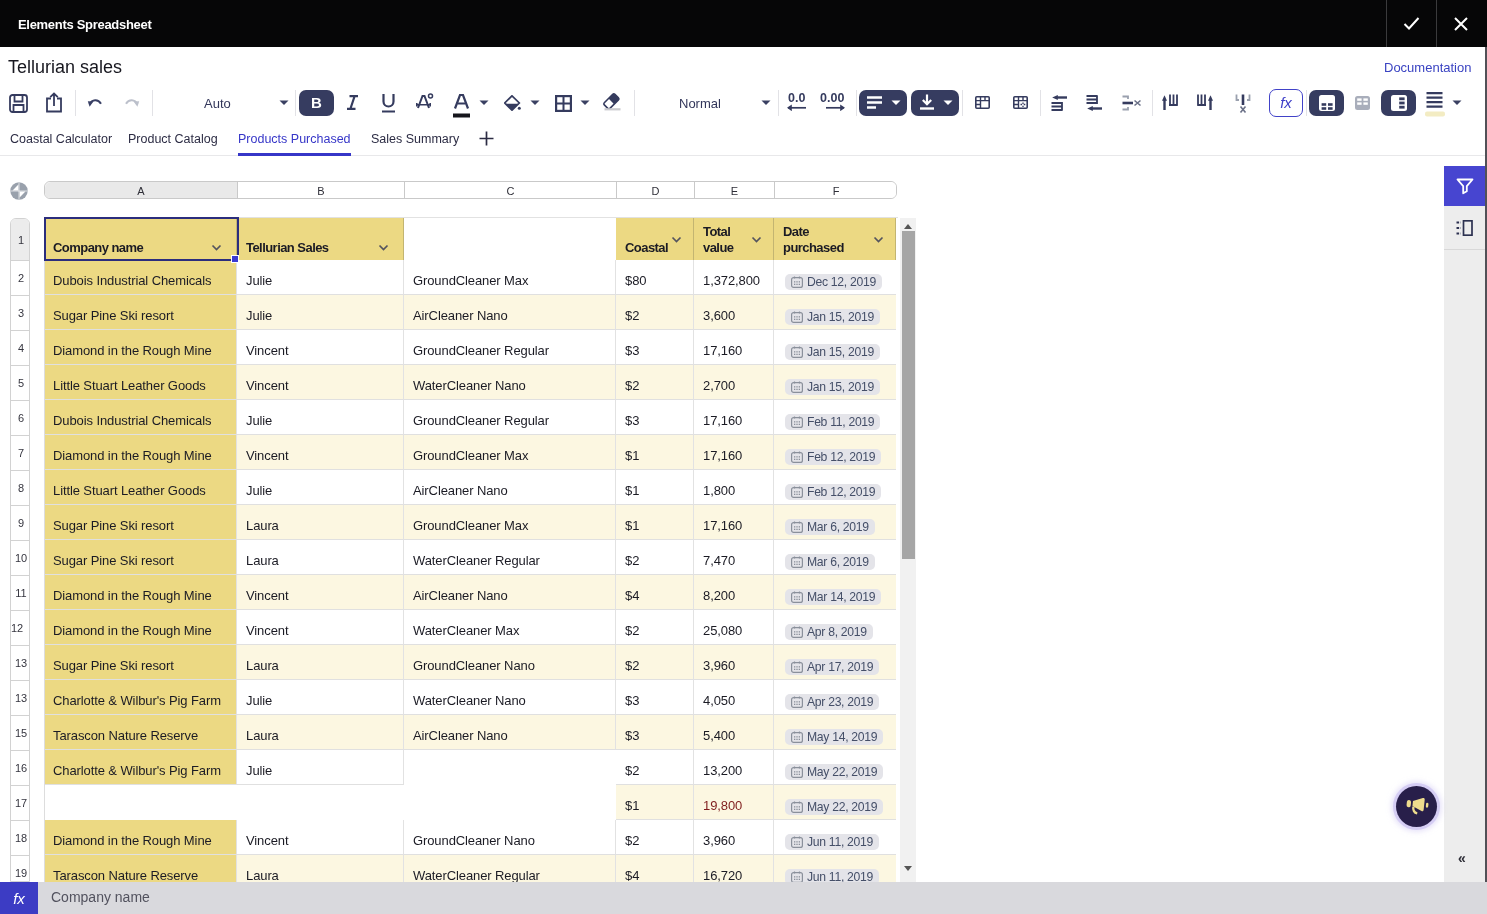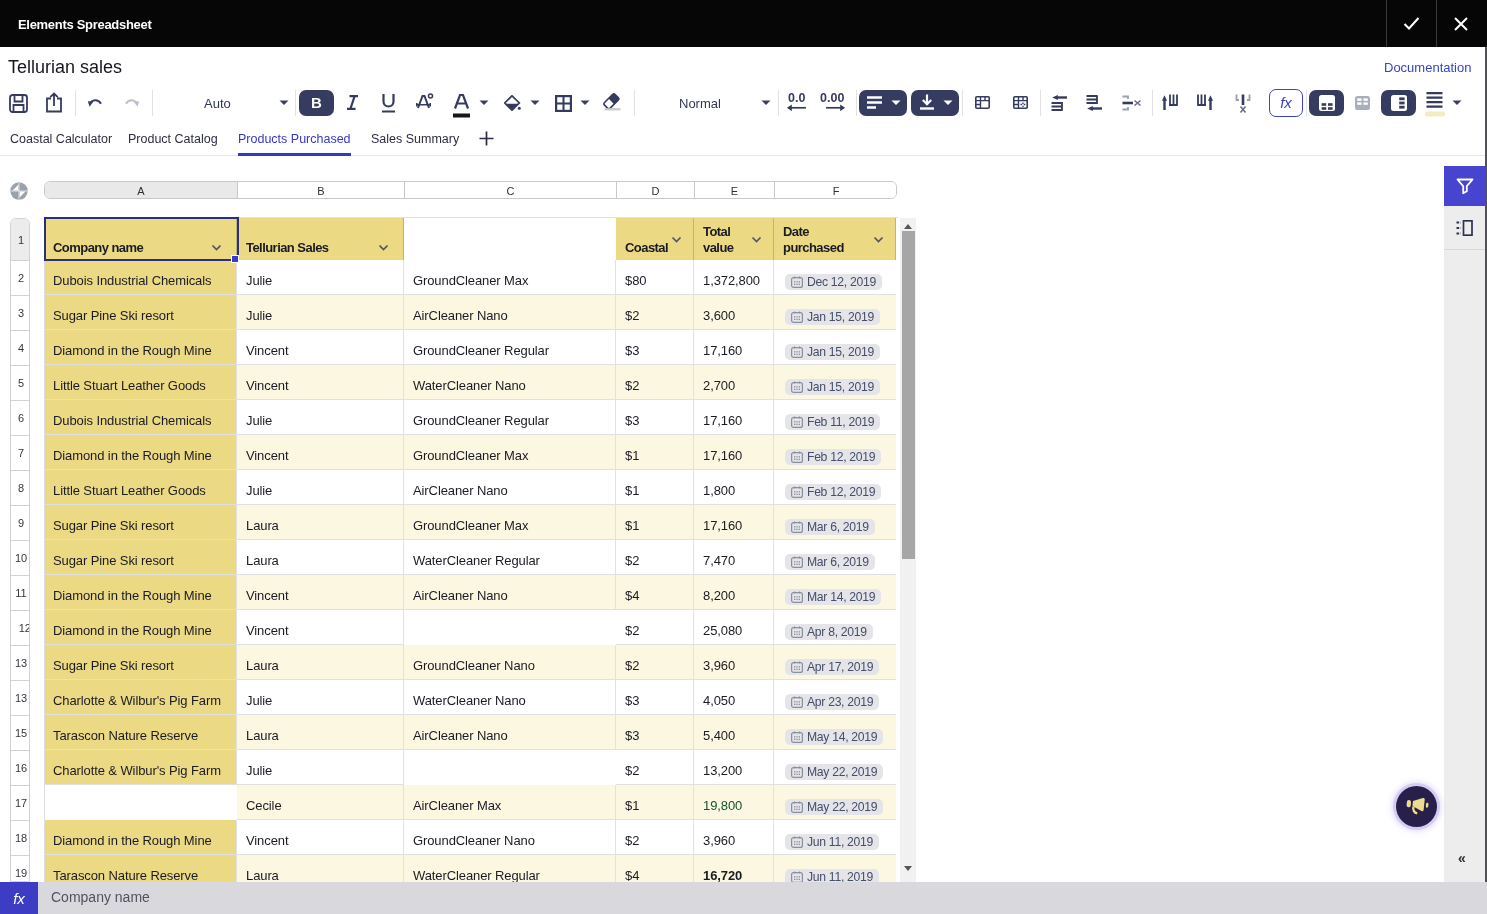--- a/index.html
+++ b/index.html
@@ -303,21 +303,21 @@
     <div class="abs" style="left:0;top:42.0px;width:20px;height:35.0px;background:#fff;border-bottom:1px solid #d2d2d2;line-height:35px;text-align:center;font-size:11px;color:#35353f;">2</div>
     <div class="abs" style="left:0;top:77.0px;width:20px;height:35.0px;background:#fff;border-bottom:1px solid #d2d2d2;line-height:35px;text-align:center;font-size:11px;color:#35353f;">3</div>
     <div class="abs" style="left:0;top:112.0px;width:20px;height:35.0px;background:#fff;border-bottom:1px solid #d2d2d2;line-height:35px;text-align:center;font-size:11px;color:#35353f;">4</div>
     <div class="abs" style="left:0;top:147.0px;width:20px;height:35.0px;background:#fff;border-bottom:1px solid #d2d2d2;line-height:35px;text-align:center;font-size:11px;color:#35353f;">5</div>
     <div class="abs" style="left:0;top:182.0px;width:20px;height:35.0px;background:#fff;border-bottom:1px solid #d2d2d2;line-height:35px;text-align:center;font-size:11px;color:#35353f;">6</div>
     <div class="abs" style="left:0;top:217.0px;width:20px;height:35.0px;background:#fff;border-bottom:1px solid #d2d2d2;line-height:35px;text-align:center;font-size:11px;color:#35353f;">7</div>
     <div class="abs" style="left:0;top:252.0px;width:20px;height:35.0px;background:#fff;border-bottom:1px solid #d2d2d2;line-height:35px;text-align:center;font-size:11px;color:#35353f;">8</div>
     <div class="abs" style="left:0;top:287.0px;width:20px;height:35.0px;background:#fff;border-bottom:1px solid #d2d2d2;line-height:35px;text-align:center;font-size:11px;color:#35353f;">9</div>
     <div class="abs" style="left:0;top:322.0px;width:20px;height:35.0px;background:#fff;border-bottom:1px solid #d2d2d2;line-height:35px;text-align:center;font-size:11px;color:#35353f;">10</div>
     <div class="abs" style="left:0;top:357.0px;width:20px;height:35.0px;background:#fff;border-bottom:1px solid #d2d2d2;line-height:35px;text-align:center;font-size:11px;color:#35353f;">11</div>
-    <div class="abs" style="left:0;top:392.0px;width:20px;height:35.0px;background:#fff;border-bottom:1px solid #d2d2d2;line-height:35px;text-align:right;font-size:11px;color:#35353f;">12</div>
+    <div class="abs" style="left:0;top:392.0px;width:20px;height:35.0px;background:#fff;border-bottom:1px solid #d2d2d2;line-height:35px;text-align:left;font-size:11px;color:#35353f;">12</div>
     <div class="abs" style="left:0;top:427.0px;width:20px;height:35.0px;background:#fff;border-bottom:1px solid #d2d2d2;line-height:35px;text-align:center;font-size:11px;color:#35353f;">13</div>
     <div class="abs" style="left:0;top:462.0px;width:20px;height:35.0px;background:#fff;border-bottom:1px solid #d2d2d2;line-height:35px;text-align:center;font-size:11px;color:#35353f;">13</div>
     <div class="abs" style="left:0;top:497.0px;width:20px;height:35.0px;background:#fff;border-bottom:1px solid #d2d2d2;line-height:35px;text-align:center;font-size:11px;color:#35353f;">15</div>
     <div class="abs" style="left:0;top:532.0px;width:20px;height:35.0px;background:#fff;border-bottom:1px solid #d2d2d2;line-height:35px;text-align:center;font-size:11px;color:#35353f;">16</div>
     <div class="abs" style="left:0;top:567.0px;width:20px;height:35.0px;background:#fff;border-bottom:1px solid #d2d2d2;line-height:35px;text-align:center;font-size:11px;color:#35353f;">17</div>
     <div class="abs" style="left:0;top:602.0px;width:20px;height:35.0px;background:#fff;border-bottom:1px solid #d2d2d2;line-height:35px;text-align:center;font-size:11px;color:#35353f;">18</div>
     <div class="abs" style="left:0;top:637.0px;width:20px;height:35.0px;background:#fff;border-bottom:1px solid #d2d2d2;line-height:35px;text-align:center;font-size:11px;color:#35353f;">19</div>
   </div>
 <div class="abs" style="left:44px;top:218px;width:854px;height:664px;overflow:hidden;">
     <div class="abs" style="left:0;top:0;width:852px;height:42.4px;">
@@ -672,20 +672,23 @@
           </svg>Mar 14, 2019</span>
       </div>
     </div>
     <div class="abs" style="left:0;top:392.0px;width:852px;height:35.0px;">
       <div class="abs" style="left:0px;top:0;width:193px;height:35.0px;background:#ecd983;border-right:1px solid #e2e2e2;border-bottom:1px solid #e0e0e0;display:flex;align-items:center;padding:6px 6px 0 9px;font-size:13px;letter-spacing:-0.1px;color:#1b1b24;">
         <span style="white-space:nowrap;">Diamond in the Rough Mine</span>
       </div>
       <div class="abs" style="left:193px;top:0;width:167px;height:35.0px;background:#fff;border-right:1px solid #e2e2e2;border-bottom:1px solid #e0e0e0;display:flex;align-items:center;padding:6px 6px 0 9px;font-size:13px;letter-spacing:-0.1px;color:#1b1b24;">
         <span style="white-space:nowrap;">Vincent</span>
       </div>
+      <div class="abs" style="left:360px;top:0;width:212px;height:35.0px;background:#fff;border-right:1px solid #e2e2e2;border-bottom:1px solid #e0e0e0;display:flex;align-items:center;padding:6px 6px 0 9px;font-size:13px;letter-spacing:-0.1px;color:#1b1b24;">
+        <span style="white-space:nowrap;">WaterCleaner Max</span>
+      </div>
       <div class="abs" style="left:572px;top:0;width:78px;height:35.0px;background:#fff;border-right:1px solid #e2e2e2;border-bottom:1px solid #e0e0e0;display:flex;align-items:center;padding:6px 6px 0 9px;font-size:13px;letter-spacing:-0.1px;color:#1b1b24;">
         <span style="white-space:nowrap;">$2</span>
       </div>
       <div class="abs" style="left:650px;top:0;width:80px;height:35.0px;background:#fff;border-right:1px solid #e2e2e2;border-bottom:1px solid #e0e0e0;display:flex;align-items:center;padding:6px 6px 0 9px;font-size:13px;letter-spacing:-0.1px;color:#1b1b24;">
         <span style="white-space:nowrap;">25,080</span>
       </div>
       <div class="abs" style="left:730px;top:0;width:122px;height:35.0px;background:#fff;border-bottom:1px solid #e0e0e0;display:flex;align-items:center;padding:6px 6px 0 11px;">
         <span style="display:inline-flex;align-items:center;background:#e4e4e9;border-radius:5px;height:16px;margin-top:3px;padding:0 6px;font-size:12.2px;letter-spacing:-0.3px;color:#454f68;white-space:nowrap;"><svg width="12" height="12" style="margin-right:4px;flex:none;">
 <rect x="0.6" y="1.6" width="10.8" height="9.8" rx="2" fill="none" stroke="#8a909b" stroke-width="1.2"></rect>
 <path d="M3.5 0.4 V2.6 M8.5 0.4 V2.6" stroke="#8a909b" stroke-width="1.2"></path>
@@ -815,30 +818,24 @@
               <rect x="5.35" y="5.2" width="1.3" height="1.3"></rect>
               <rect x="7.7" y="5.2" width="1.3" height="1.3"></rect>
 <rect x="3" y="7.7" width="1.3" height="1.3"></rect>
               <rect x="5.35" y="7.7" width="1.3" height="1.3"></rect>
               <rect x="7.7" y="7.7" width="1.3" height="1.3"></rect>
 </g>
           </svg>May 22, 2019</span>
       </div>
     </div>
     <div class="abs" style="left:0;top:567.0px;width:852px;height:35.0px;">
-      <div class="abs" style="left:193px;top:0;width:167px;height:35.0px;background:#fcf7e1;border-right:1px solid #e2e2e2;border-bottom:1px solid #e0e0e0;display:flex;align-items:center;padding:6px 6px 0 9px;font-size:13px;letter-spacing:-0.1px;color:#1b1b24;">
-        <span style="white-space:nowrap;">Cecile</span>
-      </div>
-      <div class="abs" style="left:360px;top:0;width:212px;height:35.0px;background:#fcf7e1;border-right:1px solid #e2e2e2;border-bottom:1px solid #e0e0e0;display:flex;align-items:center;padding:6px 6px 0 9px;font-size:13px;letter-spacing:-0.1px;color:#1b1b24;">
-        <span style="white-space:nowrap;">AirCleaner Max</span>
-      </div>
       <div class="abs" style="left:572px;top:0;width:78px;height:35.0px;background:#fcf7e1;border-right:1px solid #e2e2e2;border-bottom:1px solid #e0e0e0;display:flex;align-items:center;padding:6px 6px 0 9px;font-size:13px;letter-spacing:-0.1px;color:#1b1b24;">
         <span style="white-space:nowrap;">$1</span>
       </div>
-      <div class="abs" style="left:650px;top:0;width:80px;height:35.0px;background:#fcf7e1;border-right:1px solid #e2e2e2;border-bottom:1px solid #e0e0e0;display:flex;align-items:center;padding:6px 6px 0 9px;font-size:13px;letter-spacing:-0.1px;color:#14532d;">
+      <div class="abs" style="left:650px;top:0;width:80px;height:35.0px;background:#fcf7e1;border-right:1px solid #e2e2e2;border-bottom:1px solid #e0e0e0;display:flex;align-items:center;padding:6px 6px 0 9px;font-size:13px;letter-spacing:-0.1px;color:#7f1d1d;">
         <span style="white-space:nowrap;">19,800</span>
       </div>
       <div class="abs" style="left:730px;top:0;width:122px;height:35.0px;background:#fcf7e1;border-bottom:1px solid #e0e0e0;display:flex;align-items:center;padding:6px 6px 0 11px;">
         <span style="display:inline-flex;align-items:center;background:#e4e4e9;border-radius:5px;height:16px;margin-top:3px;padding:0 6px;font-size:12.2px;letter-spacing:-0.3px;color:#454f68;white-space:nowrap;"><svg width="12" height="12" style="margin-right:4px;flex:none;">
 <rect x="0.6" y="1.6" width="10.8" height="9.8" rx="2" fill="none" stroke="#8a909b" stroke-width="1.2"></rect>
 <path d="M3.5 0.4 V2.6 M8.5 0.4 V2.6" stroke="#8a909b" stroke-width="1.2"></path>
 <g fill="#8a909b">
 <rect x="3" y="5.2" width="1.3" height="1.3"></rect>
               <rect x="5.35" y="5.2" width="1.3" height="1.3"></rect>
               <rect x="7.7" y="5.2" width="1.3" height="1.3"></rect>
@@ -887,21 +884,21 @@
       <div class="abs" style="left:193px;top:0;width:167px;height:35.0px;background:#fcf7e1;border-right:1px solid #e2e2e2;border-bottom:1px solid #e0e0e0;display:flex;align-items:center;padding:6px 6px 0 9px;font-size:13px;letter-spacing:-0.1px;color:#1b1b24;">
         <span style="white-space:nowrap;">Laura</span>
       </div>
       <div class="abs" style="left:360px;top:0;width:212px;height:35.0px;background:#fcf7e1;border-right:1px solid #e2e2e2;border-bottom:1px solid #e0e0e0;display:flex;align-items:center;padding:6px 6px 0 9px;font-size:13px;letter-spacing:-0.1px;color:#1b1b24;">
         <span style="white-space:nowrap;">WaterCleaner Regular</span>
       </div>
       <div class="abs" style="left:572px;top:0;width:78px;height:35.0px;background:#fcf7e1;border-right:1px solid #e2e2e2;border-bottom:1px solid #e0e0e0;display:flex;align-items:center;padding:6px 6px 0 9px;font-size:13px;letter-spacing:-0.1px;color:#1b1b24;">
         <span style="white-space:nowrap;">$4</span>
       </div>
       <div class="abs" style="left:650px;top:0;width:80px;height:35.0px;background:#fcf7e1;border-right:1px solid #e2e2e2;border-bottom:1px solid #e0e0e0;display:flex;align-items:center;padding:6px 6px 0 9px;font-size:13px;letter-spacing:-0.1px;color:#1b1b24;">
-        <span style="white-space:nowrap;font-weight:bold;">16,720</span>
+        <span style="white-space:nowrap;">16,720</span>
       </div>
       <div class="abs" style="left:730px;top:0;width:122px;height:35.0px;background:#fcf7e1;border-bottom:1px solid #e0e0e0;display:flex;align-items:center;padding:6px 6px 0 11px;">
         <span style="display:inline-flex;align-items:center;background:#e4e4e9;border-radius:5px;height:16px;margin-top:3px;padding:0 6px;font-size:12.2px;letter-spacing:-0.3px;color:#454f68;white-space:nowrap;"><svg width="12" height="12" style="margin-right:4px;flex:none;">
 <rect x="0.6" y="1.6" width="10.8" height="9.8" rx="2" fill="none" stroke="#8a909b" stroke-width="1.2"></rect>
 <path d="M3.5 0.4 V2.6 M8.5 0.4 V2.6" stroke="#8a909b" stroke-width="1.2"></path>
 <g fill="#8a909b">
 <rect x="3" y="5.2" width="1.3" height="1.3"></rect>
               <rect x="5.35" y="5.2" width="1.3" height="1.3"></rect>
               <rect x="7.7" y="5.2" width="1.3" height="1.3"></rect>
 <rect x="3" y="7.7" width="1.3" height="1.3"></rect>

